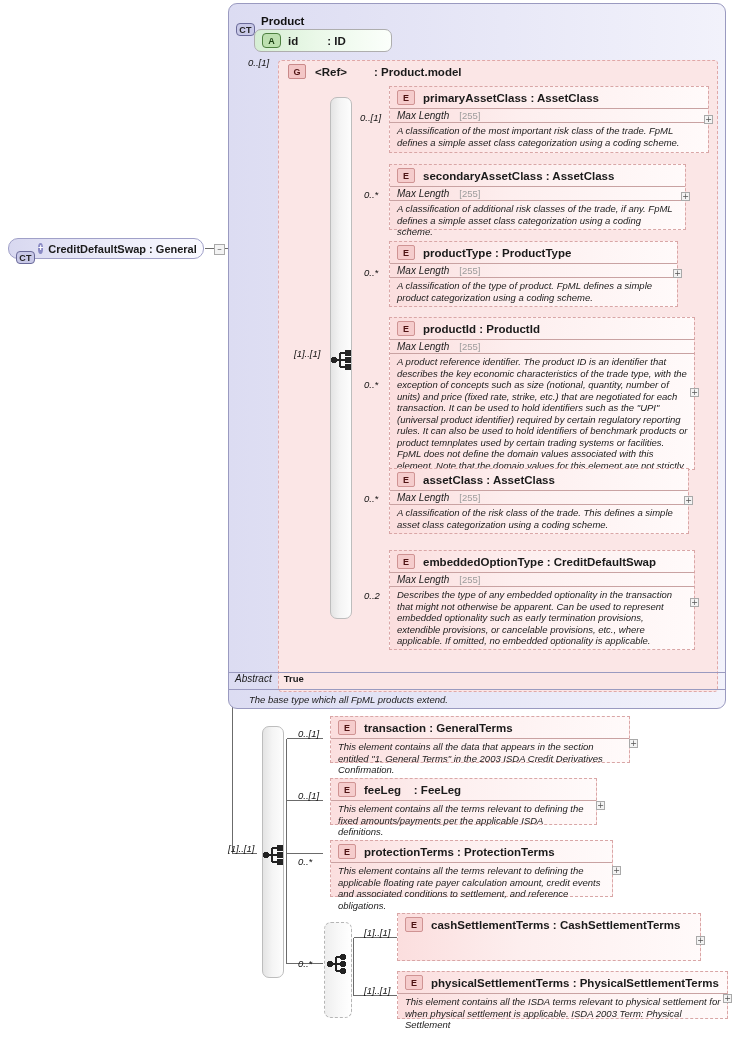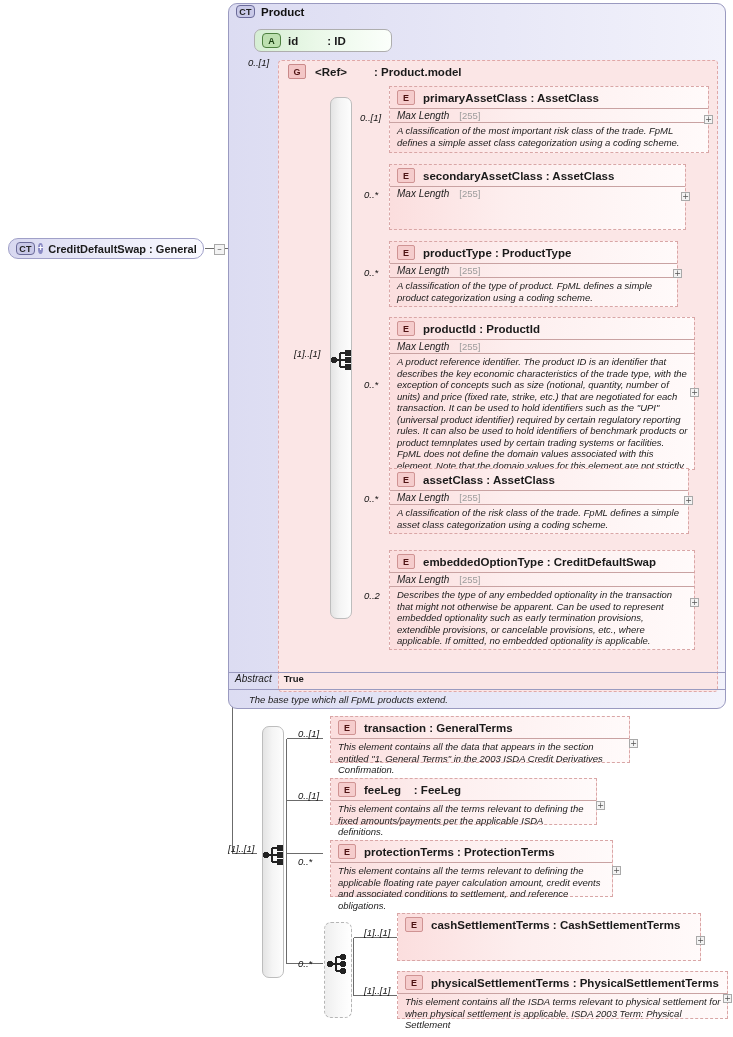--- a/index.html
+++ b/index.html
@@ -18,20 +18,21 @@
   .ct-label{
     position:absolute;display:flex;align-items:center;gap:6px;
     font-weight:bold;font-size:11.5px;color:#111;
   }
   .badge{
     display:inline-flex;align-items:center;justify-content:center;
     border:1px solid #6a6a99;border-radius:4px;
     background:#c9c9e8;color:#222;font-size:9px;font-weight:bold;
     height:13px;min-width:19px;padding:0 2px;box-sizing:border-box;
     letter-spacing:.3px;
+    margin-top:18px;
   }
   .badge-plus{
     display:inline-flex;align-items:center;justify-content:center;
     width:11px;height:11px;border-radius:50%;
     background:#8a8ac4;color:#fff;font-size:9px;line-height:9px;
     margin-left:-2px;font-weight:bold;
   }
 
   
   .root-node{
@@ -238,20 +239,21 @@
 <div class="mult" style="left:364px;top:189px;">0..*</div>
 <div class="el-box" style="left:389px;top:164px;width:297px;height:66px;">
   <div class="el-head">
     <span class="badge-e">E</span>
     <span>secondaryAssetClass : AssetClass</span>
   </div>
   <div class="facet-row">
     <span>Max Length</span>
     <span class="facet-val">[255]</span>
   </div>
+  <div class="desc">A classification of additional risk classes of the trade, if any. FpML defines a simple asset class categorization using a coding scheme.</div>
 </div>
 <div class="expander" style="left:681px;top:192px;">+</div>
 
 <div class="mult" style="left:364px;top:267px;">0..*</div>
 <div class="el-box" style="left:389px;top:241px;width:289px;height:66px;">
   <div class="el-head">
     <span class="badge-e">E</span>
     <span>productType : ProductType</span>
   </div>
   <div class="facet-row">
@@ -279,21 +281,21 @@
 <div class="mult" style="left:364px;top:493px;">0..*</div>
 <div class="el-box" style="left:389px;top:468px;width:300px;height:66px;">
   <div class="el-head">
     <span class="badge-e">E</span>
     <span>assetClass : AssetClass</span>
   </div>
   <div class="facet-row">
     <span>Max Length</span>
     <span class="facet-val">[255]</span>
   </div>
-  <div class="desc">A classification of the risk class of the trade. FpML defines a simple asset class categorization using a coding scheme.</div>
+  <div class="desc">A classification of the risk class of the trade. This defines a simple asset class categorization using a coding scheme.</div>
 </div>
 <div class="expander" style="left:684px;top:496px;">+</div>
 
 <div class="mult" style="left:364px;top:590px;">0..2</div>
 <div class="el-box" style="left:389px;top:550px;width:306px;height:100px;">
   <div class="el-head">
     <span class="badge-e">E</span>
     <span>embeddedOptionType : CreditDefaultSwap</span>
   </div>
   <div class="facet-row">

